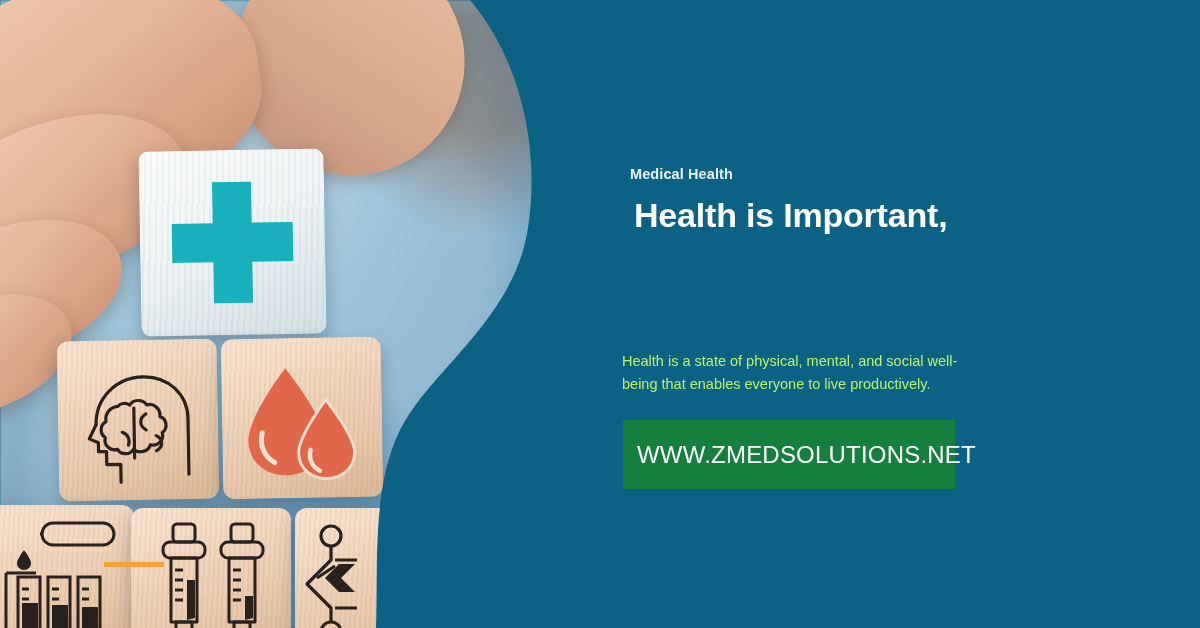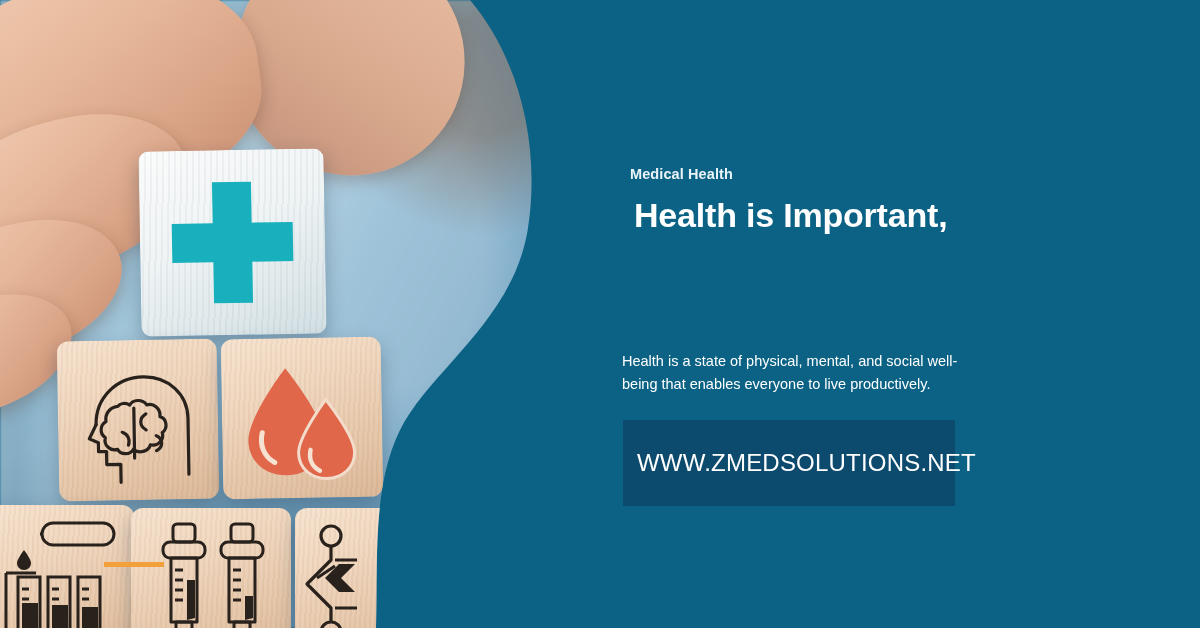--- a/index.html
+++ b/index.html
@@ -92,26 +92,26 @@
     font-size:14.5px; font-weight:700; color:#eaf3f7; letter-spacing:.1px;
   }
   #headline {
     position:absolute; top:194px; left:0; width:400px;
     font-size:34px; font-weight:700; line-height:42px;
     color:#ffffff; letter-spacing:-.2px;margin-left:12px;
   }
   #headline .hl { display:block; white-space:nowrap; }
   #subtext {
     position:absolute; top:350px; left:0; width:350px;
-    font-size:14.5px; line-height:23px; color:#ffffff;
+    font-size:14.5px; line-height:23px; color:#bef264;
   }
   #cta-button {
     position:absolute; top:420px; left:1px;
-    width:332px; height:86px;
-    background:#0c4a6e;
+    width:332px; height:69px;
+    background:#15803d;
     display:flex; align-items:center;
     cursor:pointer; border:none;
   }
   #cta-label {
     color:#ffffff; font-size:24px; font-weight:400;
     letter-spacing:.2px; padding-left:14px; white-space:nowrap;
   }
 </style>
 </head>
 <body>

